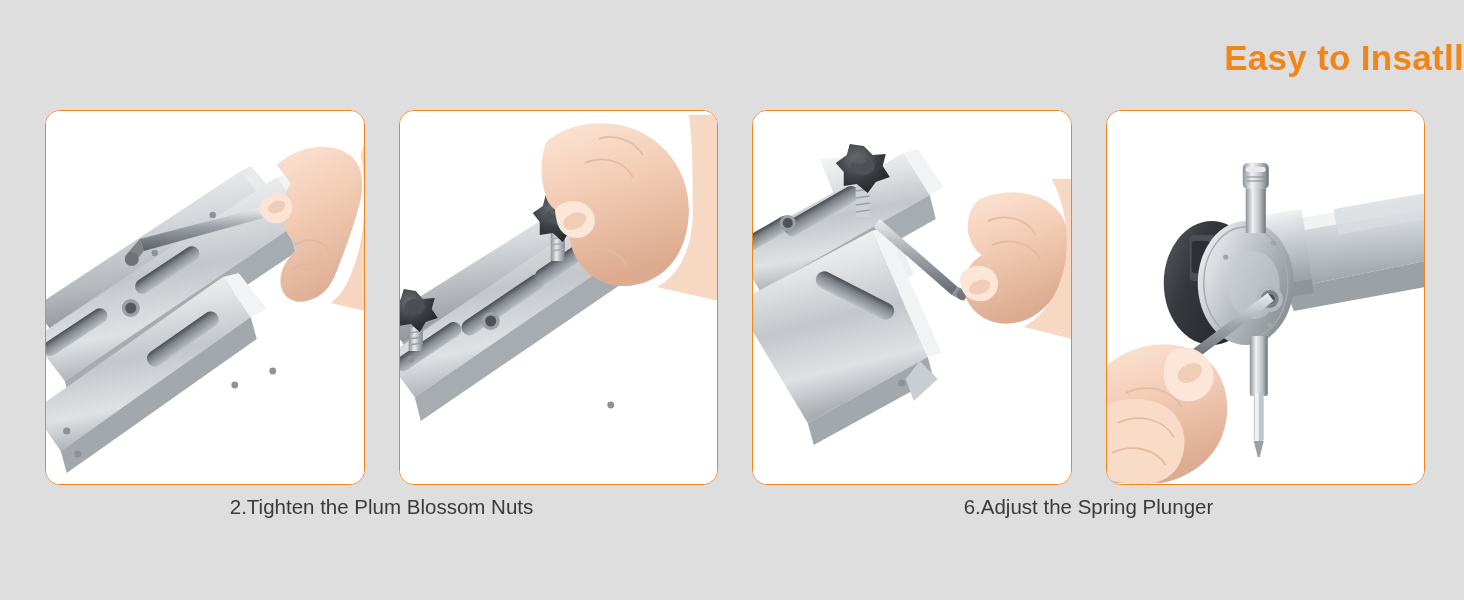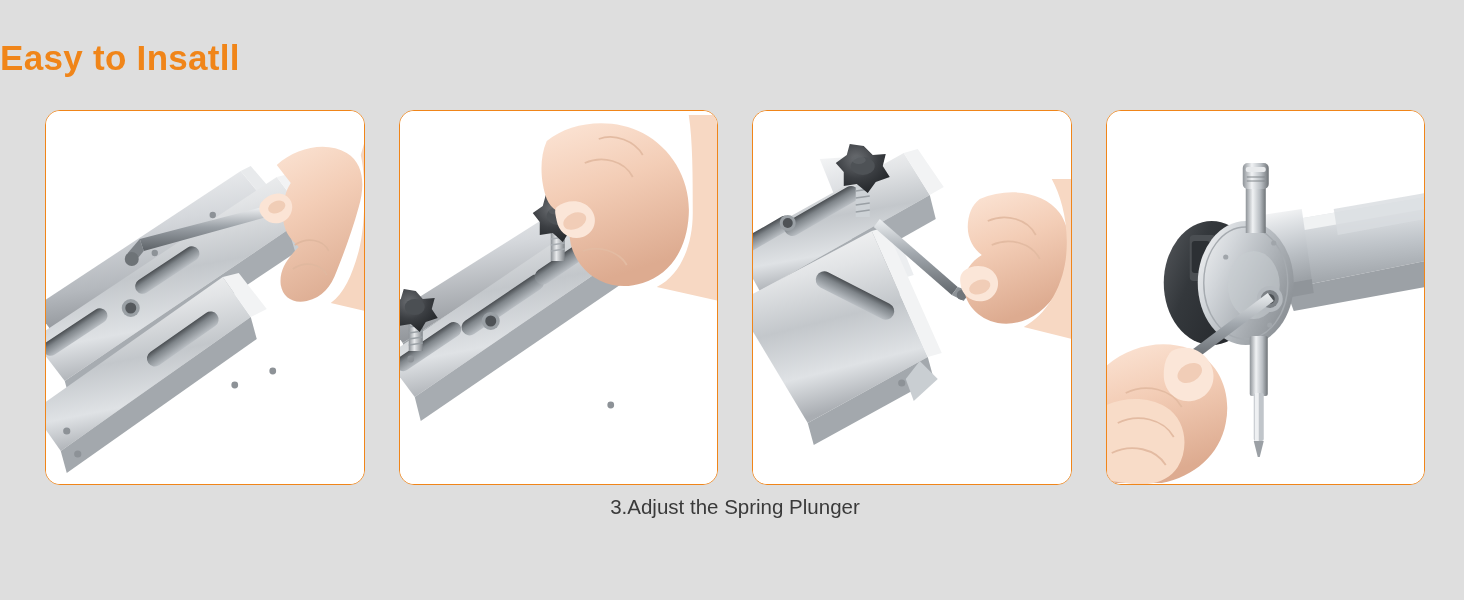--- a/index.html
+++ b/index.html
@@ -23,21 +23,21 @@
     height: 600px;
     background: #dedede;
   }
 
   
   .title {
     position: absolute;
     top: 36px;
     left: 0;
     width: 1464px;
-    text-align: left;
+    text-align: right;
     font-size: 35px;
     font-weight: bold;
     color: #f08519;
     letter-spacing: 0.3px;
     line-height: 44px;
   }
 
   
   .panels {
     position: absolute;
@@ -513,16 +513,17 @@
             <path d="M12,312 C32,302 58,308 68,326" fill="none" stroke="#e3bba2" stroke-width="1.8"></path>
             <path d="M6,342 C26,332 50,338 60,354" fill="none" stroke="#e3bba2" stroke-width="1.8"></path>
           </g>
         </svg>
       </div>
     </div>
 
   </div>
 
   <div class="captions">
-    <div class="caption">3.Adjust the Spring Plunger</div>
+    <div class="caption">2.Tighten the Plum Blossom Nuts</div>
+    <div class="caption">6.Adjust the Spring Plunger</div>
   </div>
 
 </div>
 
 </body></html>

